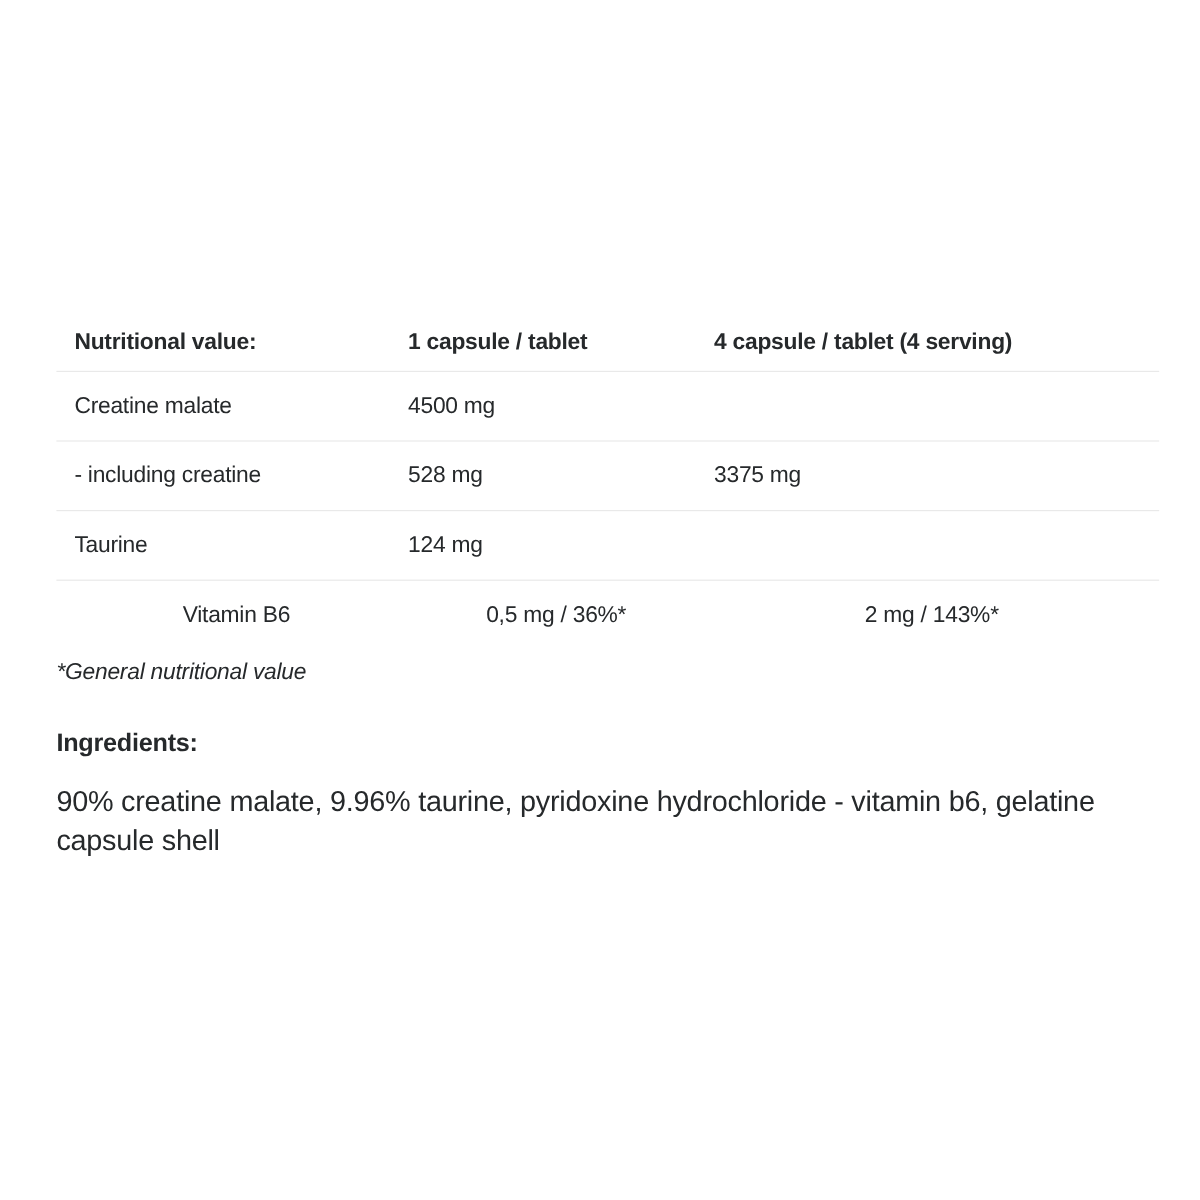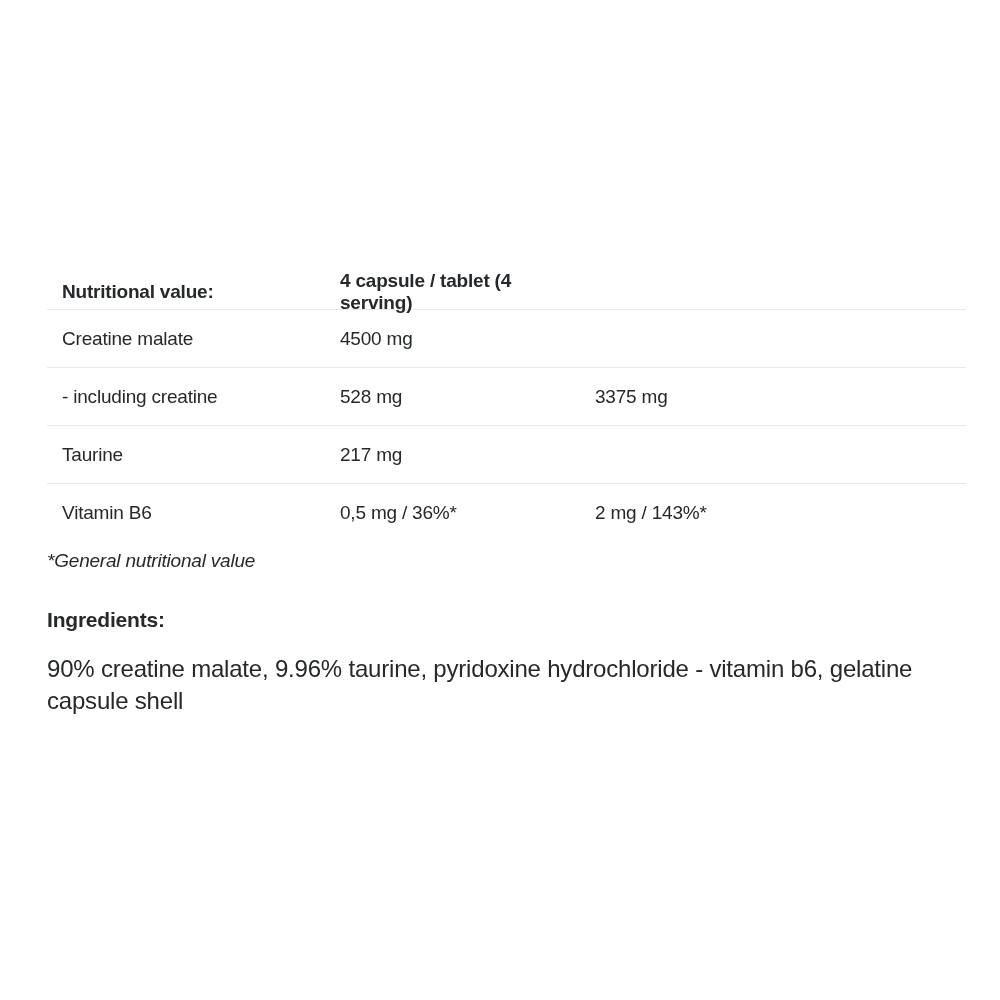--- a/index.html
+++ b/index.html
@@ -30,20 +30,21 @@
     height:58px;
     border-bottom:1px solid var(--divider);
     font-size:19px;
   }
   .nutri-row.header-row{
     height:48px;
     font-weight:bold;
   }
   .nutri-row.last{
     border-bottom:none;
+    text-align:center;
   }
   .cell-label{
     padding-left:11px;
   }
   .footnote{
     font-size:19px;
     font-style:italic;
   }
   .ingredients-heading{
     margin-top:28px;
@@ -59,37 +60,38 @@
 </style>
 </head>
 <body>
 
 <div class="content">
 
   <div class="nutri-table">
 
     <div class="nutri-row header-row">
       <div class="cell-label">Nutritional value:</div>
+      <div>1 capsule / tablet</div>
       <div>4 capsule / tablet (4 serving)</div>
     </div>
 
     <div class="nutri-row">
       <div class="cell-label">Creatine malate</div>
       <div>4500 mg</div>
     </div>
 
     <div class="nutri-row">
       <div class="cell-label">- including creatine</div>
       <div>528 mg</div>
       <div>3375 mg</div>
     </div>
 
     <div class="nutri-row">
       <div class="cell-label">Taurine</div>
-      <div>217 mg</div>
+      <div>124 mg</div>
     </div>
 
     <div class="nutri-row last">
       <div class="cell-label">Vitamin B6</div>
       <div>0,5 mg / 36%*</div>
       <div>2 mg / 143%*</div>
     </div>
 
   </div>
 

